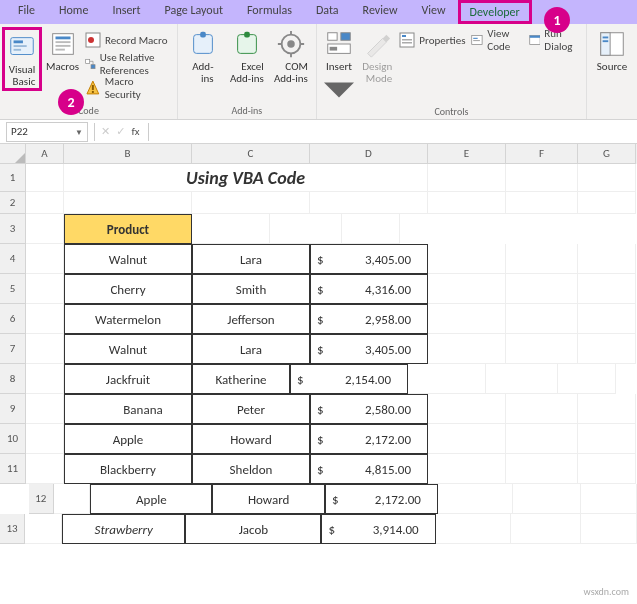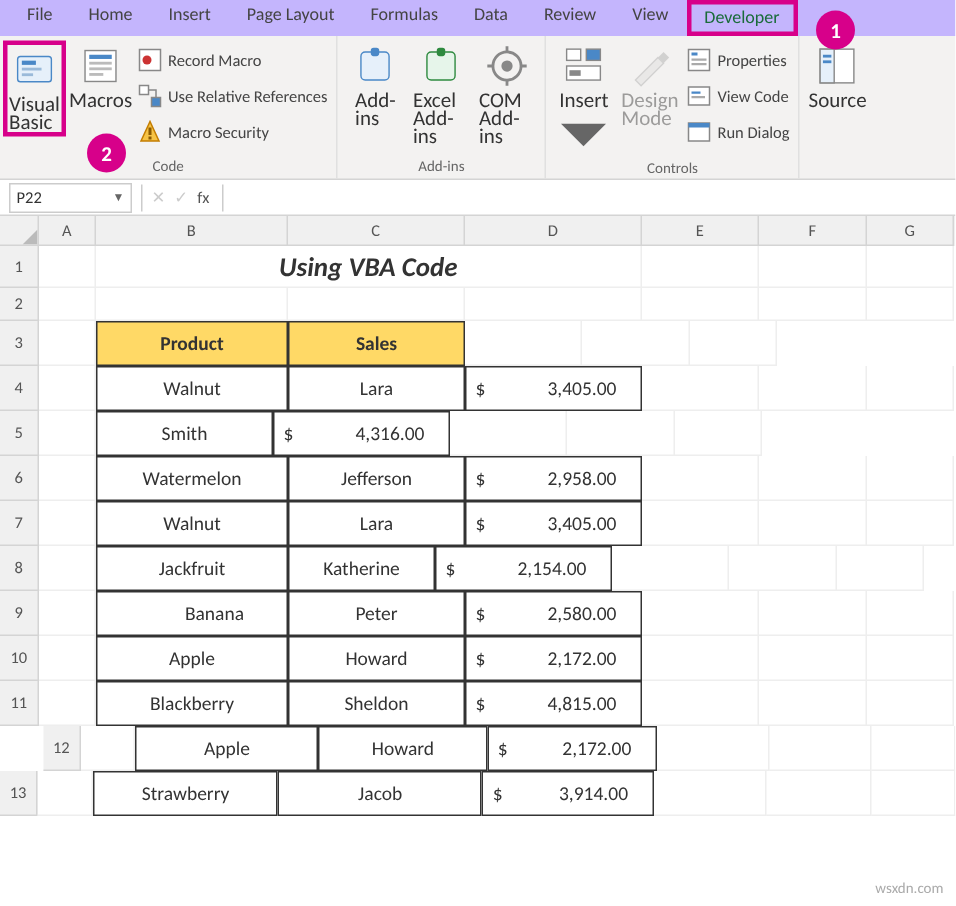--- a/index.html
+++ b/index.html
@@ -61,22 +61,22 @@
       flex-direction: column;
       align-items: center;
       justify-content: flex-start;
       width: 42px;
       padding: 2px 2px 0;
       gap: 2px;
       cursor: pointer;
     }
     .big-btn svg { width: 30px; height: 30px; }
     .big-btn .lbl {
-      font-size: 14px;
-      text-align: left;
+      font-size: 11px;
+      text-align: right;
       line-height: 12px;
     }
     .small-row {
       display: flex;
       align-items: center;
       gap: 4px;
       height: 22px;
       padding: 0 2px;
       cursor: pointer;
       font-size: 11px;
@@ -311,21 +311,21 @@
           </svg>
       </div>
       <div class="big-btn disabled">
         <svg viewBox="0 0 32 32">
             <path d="M6 26 L22 10 L26 14 L10 30 Z" fill="#ddd" stroke="#aaa"></path>
             <path d="M22 10 L26 6 L30 10 L26 14 Z" fill="#aaa"></path>
           </svg>
         <div class="lbl" style="white-space:pre-line">Design
 Mode</div>
       </div>
-      <div style="display:flex;flex-direction:column;gap:2px;padding-top:2px">
+      <div style="display:flex;flex-direction:row;gap:2px;padding-top:2px">
         <div class="small-row">
           <svg viewBox="0 0 16 16">
               <rect x="1" y="1" width="14" height="14" fill="#fff" stroke="#888"></rect>
               <rect x="3" y="3" width="4" height="2" fill="#4a88c7"></rect>
               <rect x="3" y="7" width="10" height="1.5" fill="#aaa"></rect>
               <rect x="3" y="10" width="10" height="1.5" fill="#aaa"></rect>
             </svg>
           <span>Properties</span>
         </div>
         <div class="small-row">
@@ -409,41 +409,41 @@
         <div class="cell" style="width: 118px;"></div>
         <div class="cell" style="width: 118px;"></div>
         <div class="cell" style="width: 78px;"></div>
         <div class="cell" style="width: 72px;"></div>
         <div class="cell" style="width: 58px;"></div>
       </div>
       <div class="grid-row" style="height: 30px;">
         <div class="row-head" style="height: 30px;">3</div>
         <div class="cell" style="width: 38px;"></div>
         <div class="cell hdr-cell" style="width: 128px;">Product</div>
-        <div class="cell hdr-cell" style="width: 118px;">Sales</div>
         <div class="cell" style="width: 78px;"></div>
         <div class="cell" style="width: 72px;"></div>
         <div class="cell" style="width: 58px;"></div>
       </div>
       <div class="grid-row" style="height: 30px;">
         <div class="row-head" style="height: 30px;">4</div>
         <div class="cell" style="width: 38px;"></div>
         <div class="cell data-cell" style="width: 128px;">Walnut</div>
         <div class="cell data-cell" style="width: 118px;">Lara</div>
         <div class="cell data-cell sales-cell" style="width: 118px; justify-content: space-between; padding-right: 16px;">
           <span>$</span>
           <span>3,405.00</span>
         </div>
         <div class="cell" style="width: 78px;"></div>
         <div class="cell" style="width: 72px;"></div>
         <div class="cell" style="width: 58px;"></div>
       </div>
       <div class="grid-row" style="height: 30px;">
         <div class="row-head" style="height: 30px;">5</div>
         <div class="cell" style="width: 38px;"></div>
+        <div class="cell data-cell" style="width: 128px;">Cherry</div>
         <div class="cell data-cell" style="width: 118px;">Smith</div>
         <div class="cell data-cell sales-cell" style="width: 118px; justify-content: space-between; padding-right: 16px;">
           <span>$</span>
           <span>4,316.00</span>
         </div>
         <div class="cell" style="width: 78px;"></div>
         <div class="cell" style="width: 72px;"></div>
         <div class="cell" style="width: 58px;"></div>
       </div>
       <div class="grid-row" style="height: 30px;">
@@ -533,21 +533,21 @@
           <span>$</span>
           <span>2,172.00</span>
         </div>
         <div class="cell" style="width: 78px;"></div>
         <div class="cell" style="width: 72px;"></div>
         <div class="cell" style="width: 58px;"></div>
       </div>
       <div class="grid-row" style="height: 30px;">
         <div class="row-head" style="height: 30px;">13</div>
         <div class="cell" style="width: 38px;"></div>
-        <div class="cell data-cell" style="width: 128px;">Strawberry</div>
+        <div class="cell data-cell" style="width: 128px; font-style: italic;">Strawberry</div>
         <div class="cell data-cell" style="width: 141px;">Jacob</div>
         <div class="cell data-cell sales-cell" style="width: 118px; justify-content: space-between; padding-right: 16px;">
           <span>$</span>
           <span>3,914.00</span>
         </div>
         <div class="cell" style="width: 78px;"></div>
         <div class="cell" style="width: 72px;"></div>
         <div class="cell" style="width: 58px;"></div>
       </div>
     </div>

